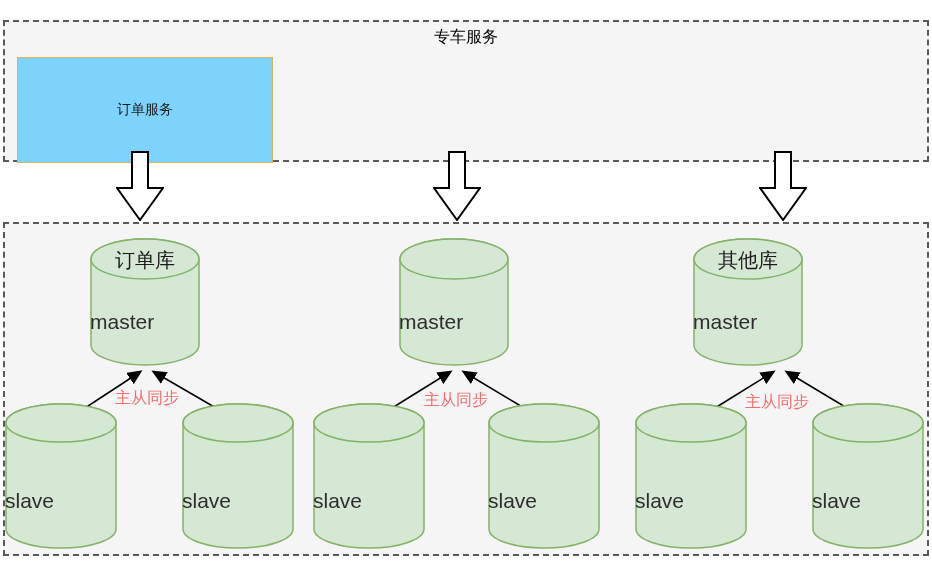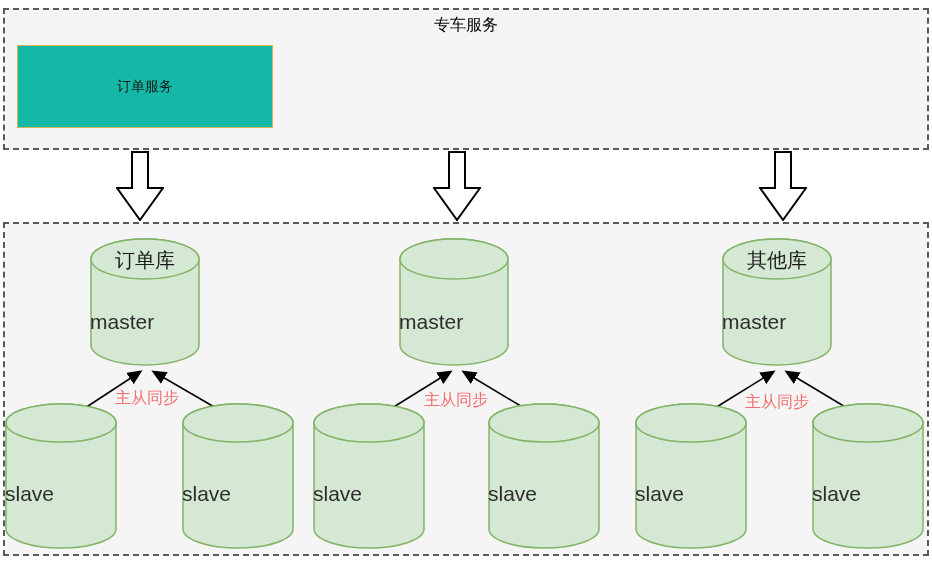--- a/index.html
+++ b/index.html
@@ -4,30 +4,30 @@
 <style>
   * { margin: 0; padding: 0; box-sizing: border-box; }
   body { background: #ffffff; font-family: "Liberation Sans", "DejaVu Sans", sans-serif; }
   .canvas {
     position: relative; width: 932px; height: 564px; background: #ffffff; overflow: hidden;
   }
   
   .section {
     position: absolute; background: #f5f5f5; border: 2px dashed #595959;
   }
-  .top-section { left: 3px; top: 8px; width: 926px; height: 142px; font-family: Liberation Serif, serif; }
+  .top-section { left: 3px; top: 20px; width: 926px; height: 142px; font-family: Liberation Serif, serif; }
   .bottom-section { left: 3px; top: 222px; width: 926px; height: 334px; }
   .section-title {
     position: absolute; top: 5px; left: 0; width: 100%;
     text-align: center; font-size: 16px; color: #000000;
   }
   
   .service-box {
-    position: absolute; top: 35px; height: 83px;
-    background: #14b8a6; border: 1px solid #d6b656;
+    position: absolute; top: 35px; height: 106px;
+    background: #7dd3fc; border: 1px solid #d6b656;
     display: flex; align-items: center; justify-content: center;
     font-size: 14px; color: #1a1a1a;
   }
   .sbox-0 { left: 12px;  width: 256px; }
   .sbox-1 { left: 327px; width: 268px; }
   .sbox-2 { left: 643px; width: 272px; }
   
   .down-arrow { position: absolute; top: 151px; width: 48px; height: 70px; }
   .down-arrow polygon { fill: #ffffff; stroke: #000000; stroke-width: 2; }
   .da-0 { left: 116px; } .da-1 { left: 433px; } .da-2 { left: 759px; }
@@ -38,23 +38,23 @@
   .cyl-name {
     position: absolute; top: 9px; left: 0; width: 100%;
     text-align: center; font-size: 20px; color: #1a1a1a;
   }
   .cyl-role {
     position: absolute; left: 0; width: 100%;
     text-align: left; font-size: 21px; color: #2d2d2d;
   }
   .master { width: 110px; height: 128px; top: 14px; }
   .master .cyl-role { top: 72px; }
-  .m-0 { left: 85px; } .m-1 { left: 394px; } .m-2 { left: 717px; text-decoration: underline; }
+  .m-0 { left: 85px; } .m-1 { left: 394px; } .m-2 { left: 688px; text-decoration: underline; }
   .slave { width: 112px; height: 146px; top: 179px; }
-  .slave .cyl-role { top: 79px; }
+  .slave .cyl-role { top: 86px; }
   .s-0a { left: 0px; }   .s-0b { left: 177px; }
   .s-1a { left: 308px; } .s-1b { left: 483px; }
   .s-2a { left: 630px; } .s-2b { left: 807px; }
   
   .sync-label {
     position: absolute; transform: translate(-50%, -50%);
     font-size: 16px; color: #f56c6c; white-space: nowrap;
   }
   .sync-0 { left: 142px; top: 174px; }
   .sync-1 { left: 451px; top: 176px; }

